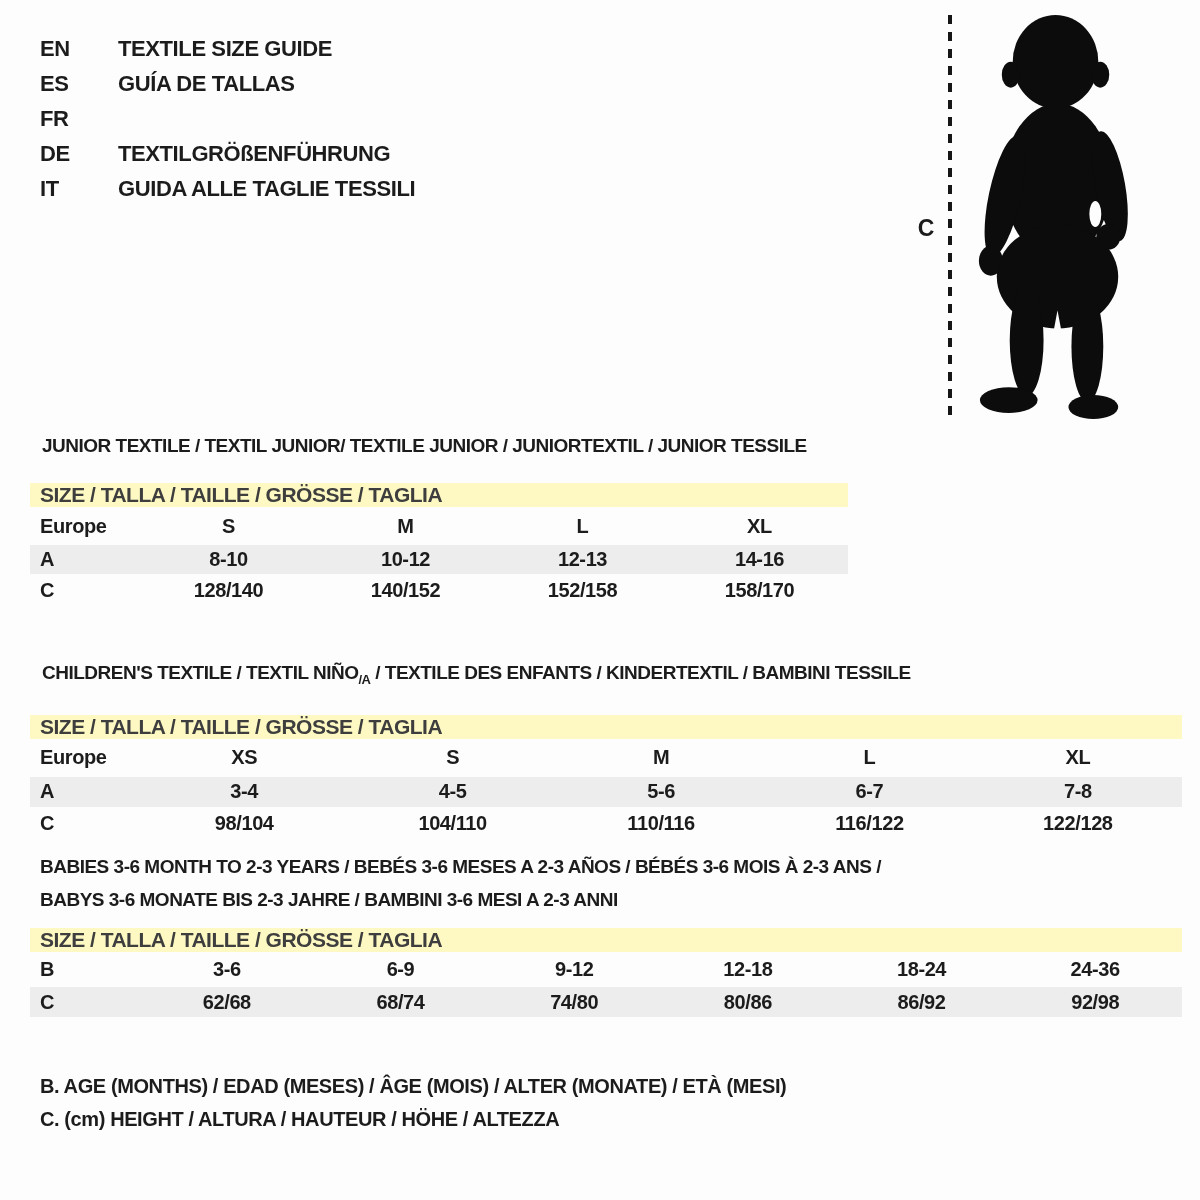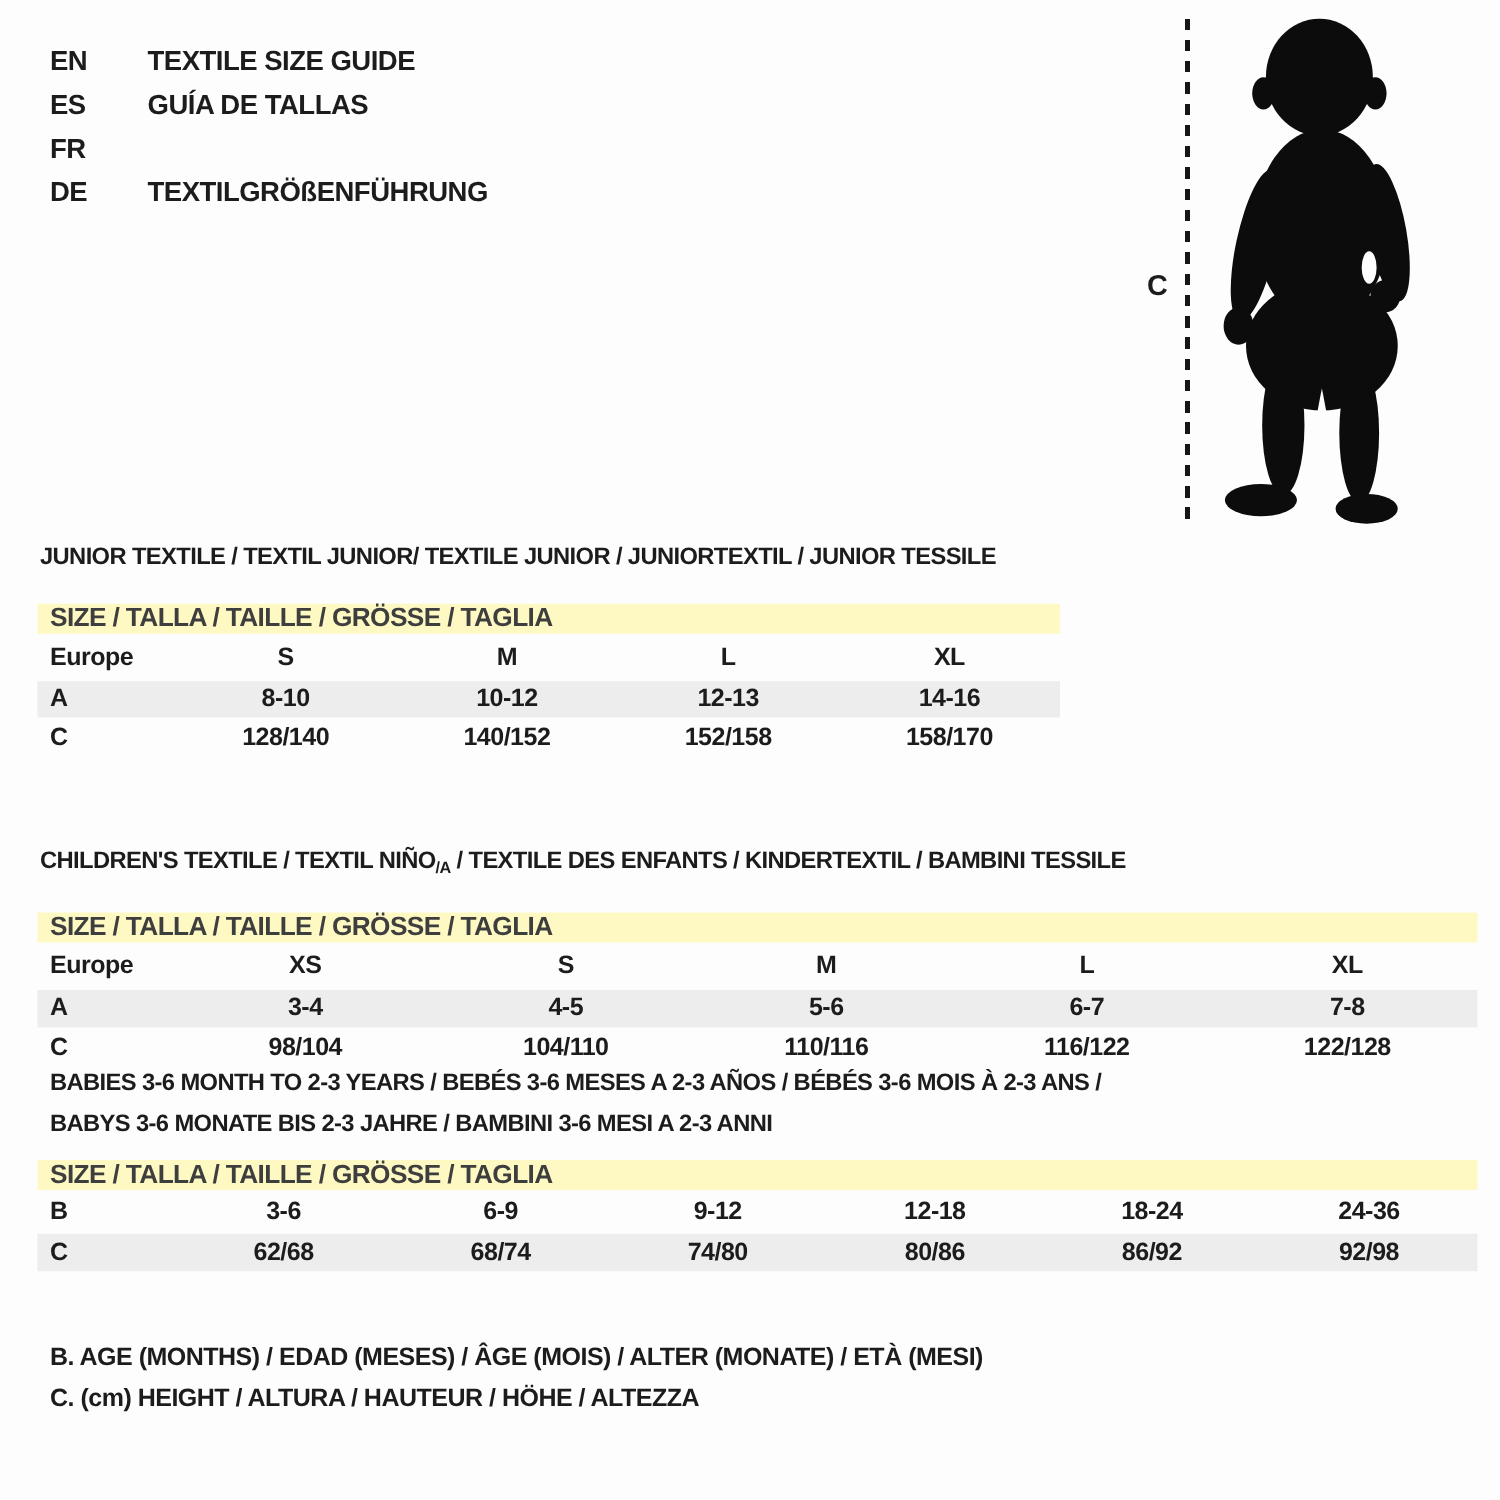--- a/index.html
+++ b/index.html
@@ -24,24 +24,24 @@
     position:absolute; left:948px; top:15px; width:4px; height:403px;
     background:repeating-linear-gradient(to bottom, #161616 0 9px, transparent 9px 17px);
   }
   .c-label { position:absolute; left:908px; top:215px; width:36px; text-align:center;
              font-size:23px; font-weight:700; }
   .silhouette { position:absolute; left:960px; top:12px; width:196px; height:408px; }
 
   
   .section { position:absolute; left:30px; }
   #junior   { top:435px; width:818px; }
-  #children { top:678px; width:1152px; }
+  #children { top:662px; width:1152px; }
   #babies   { top:850px; width:1152px; }
 
-  .section-title { margin-left:2px; font-size:19px; font-weight:700;
+  .section-title { margin-left:12px; font-size:19px; font-weight:700;
                    letter-spacing:-0.5px; white-space:nowrap; line-height:22px; }
   .title-sub { font-size:13px; vertical-align:sub; }
   .babies-title-line { margin-left:10px; font-size:19px; font-weight:700;
                        letter-spacing:-0.5px; white-space:nowrap; line-height:33px; }
 
   .size-bar { height:24px; background:#fef9c3; color:#3e3e3e;
               display:flex; align-items:center; padding-left:10px;
               font-size:21px; font-weight:700; letter-spacing:-0.5px; }
   .gap-junior   { height:26px; }
   .gap-children { height:24px; }
@@ -75,20 +75,24 @@
   <div class="lang-row">
     <span class="lang-code">ES</span>
     <span>GUÍA DE TALLAS</span>
   </div>
   <div class="lang-row">
     <span class="lang-code">FR</span>
   </div>
   <div class="lang-row">
     <span class="lang-code">DE</span>
     <span>TEXTILGRÖßENFÜHRUNG</span>
+  </div>
+  <div class="lang-row">
+    <span class="lang-code">IT</span>
+    <span>GUIDA ALLE TAGLIE TESSILI</span>
   </div>
 </div>
 
 <div class="c-label">C</div>
 <div class="dash-line"></div>
 <svg class="silhouette" viewBox="0 0 195 410" xmlns="http://www.w3.org/2000/svg" aria-hidden="true">
   <g fill="#0c0c0c">
     <ellipse cx="97" cy="170" rx="54" ry="78"></ellipse>
     <ellipse cx="44" cy="185" rx="16" ry="62" transform="rotate(12 44 185)"></ellipse>
     <ellipse cx="30" cy="250" rx="12" ry="15"></ellipse>

